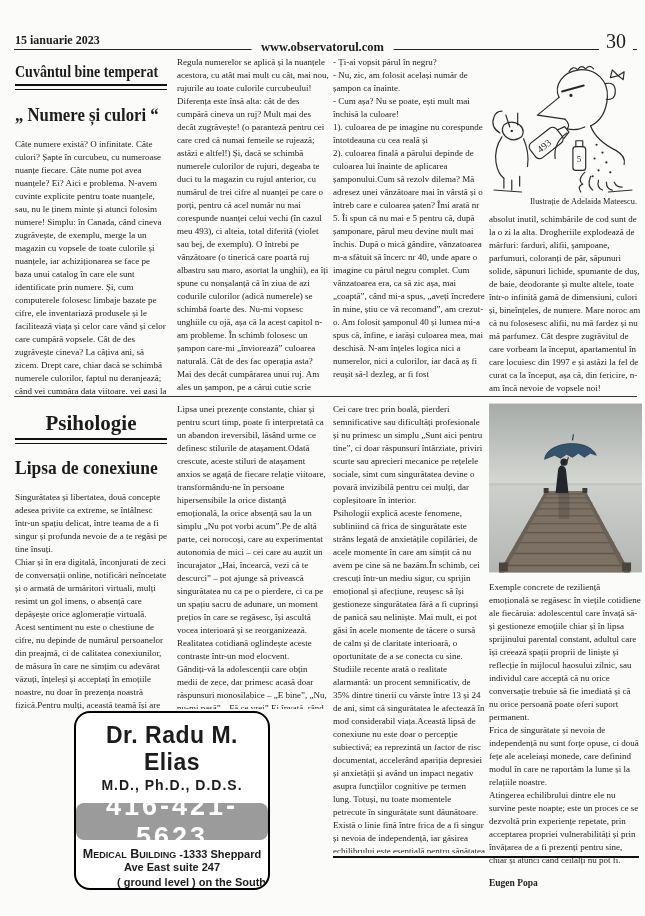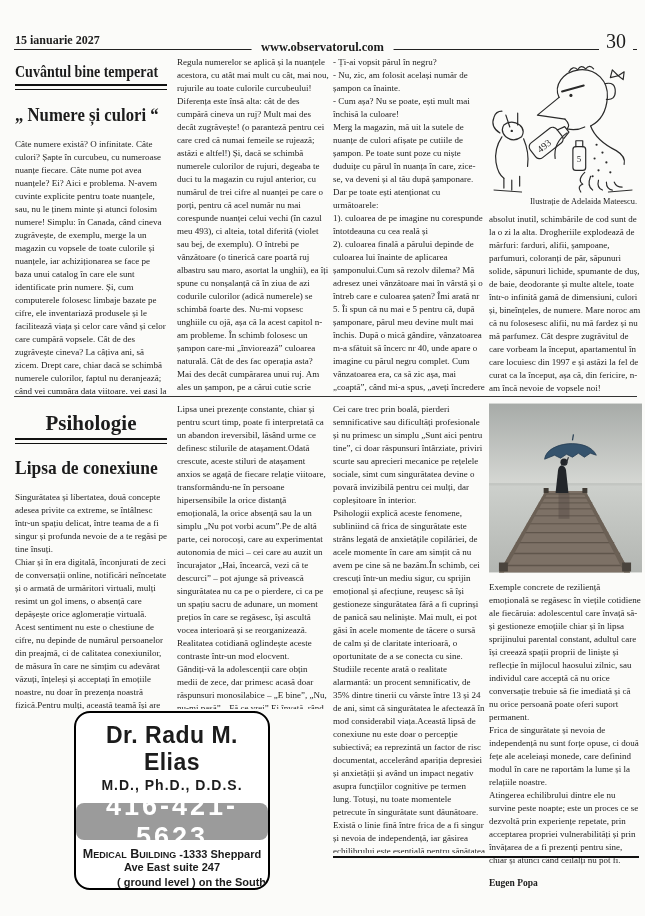--- a/index.html
+++ b/index.html
@@ -56,21 +56,21 @@
   .cartoon { width:152px; height:138px; display:block; }
   .photo { width:153px; height:170px; display:block; }
 </style>
 </head>
 <body>
 
 <div class="page">
 
   <div>
     <div class="hdr-rule"></div>
-    <span class="hdr-date">15 ianuarie 2027</span>
+    <span class="hdr-date">15 ianuarie 2023</span>
     <span class="hdr-site">www.observatorul.com</span>
     <span class="hdr-page">30</span>
   </div>
 
   <section class="a1">
     <div class="col c1 body">
       <h1 class="sec-head">Cuvântul bine temperat</h1>
       <div class="rule2"></div>
       <h2 class="art-title">„ Numere și culori “</h2>
       <p class="lead-space">Câte numere există? O infinitate. Câte culori? Șapte în curcubeu, cu numeroase nuanțe fiecare. Câte nume pot avea nuanțele? Ei? Aici e problema. N-avem cuvinte explicite pentru toate nuanțele, sau,  nu le ținem minte și atunci folosim numere! Simplu: în Canada, când cineva zugrăvește, de exemplu, merge la un magazin cu vopsele de toate culorile și nuanțele, iar achiziționarea se face pe baza unui catalog în care ele sunt identificate prin numere. Și, cum computerele folosesc limbaje bazate pe cifre, ele inventariază produsele și le facilitează viața și celor care vând și celor care cumpără vopsele. Cât de des zugrăvește cineva? La câțiva ani, să zicem. Drept care, chiar dacă se schimbă numerele culorilor, faptul nu deranjează; când vei cumpăra data viitoare, vei gasi la magazine culorile cu noua numerotare. Să presupunem însă că nu avem nevoie de vopsele pentru zugrăvit, ci de un ruj de buze, de exemplu.</p>
@@ -78,21 +78,20 @@
 
     <div class="col c2 body">
       <p>Regula numerelor se aplică și la nuanțele acestora, cu atât mai mult cu cât, mai nou, rujurile au toate culorile curcubeului! Diferența este însă alta: cât de des cumpără cineva un ruj? Mult mai des decât zugrăvește! (o paranteză pentru cei care cred că numai femeile se rujează; astăzi e altfel!) Și, dacă se schimbă numerele culorilor de rujuri, degeaba te duci tu la magazin cu rujul anterior, cu numărul de trei cifre al nuanței pe care o porți, pentru că acel număr nu mai corespunde nuanței celui vechi (în cazul meu 493), ci alteia, total diferită (violet sau bej, de exemplu). O întrebi pe vânzătoare (o tinerică care poartă ruj albastru sau maro, asortat la unghii), ea îți spune cu nonșalanță că în ziua de azi codurile culorilor (adică numerele) se schimbă foarte des. Nu-mi vopsesc unghiile cu ojă, așa că la acest capitol n-am probleme. În schimb folosesc un șampon care-mi „înviorează” culoarea naturală. Cât de des fac operația asta? Mai des decât cumpărarea unui ruj. Am ales un șampon, pe a cărui cutie scrie „șaten” (culoarea mea naturală) și are numărul 5.</p>
       <p>După o oarecare perioadă de folosire, acum vreo două luni, după ce mi-am dat cu acel șampon, cineva m-a întrebat:</p>
     </div>
 
     <div class="col c3 body">
       <p>- Ți-ai vopsit părul în negru?</p>
       <p>- Nu, zic, am folosit același număr de șampon ca înainte.</p>
       <p>- Cum așa? Nu se poate, ești mult mai închisă la culoare!</p>
-      <p>Merg la magazin, mă uit la sutele de nuanțe de culori afișate pe cutiile de șampon. Pe toate sunt poze cu niște duduițe cu părul în nuanța în care, zice-se, va deveni și al tău după șamponare. Dar pe toate ești atenționat cu următoarele:</p>
       <p>1). culoarea de pe imagine nu corespunde întotdeauna cu cea reală și</p>
       <p>2). culoarea finală a părului depinde de culoarea lui înainte de aplicarea șamponului.Cum să rezolv dilema? Mă adresez unei vânzătoare mai în vârstă și o întreb care e culoarea șaten? Îmi arată nr 5. Îi spun că nu mai e 5 pentru că, după șamponare, părul meu devine mult mai închis. După o mică gândire, vânzatoarea m-a sfătuit să încerc nr 40, unde apare o imagine cu părul negru complet. Cum vânzatoarea era, ca să zic așa, mai „coaptă”, când mi-a spus, „aveți încredere în mine, știu ce vă recomand”, am crezut-o. Am folosit șamponul 40 și lumea mi-a spus că, înfine, e iarăși culoarea mea, mai deschisă. N-am înțeles logica nici a numerelor, nici a culorilor,  iar dacă aș fi reușit să-l dezleg, ar fi fost</p>
     </div>
 
     <div class="col c4 body">
 
       <svg class="cartoon" viewBox="0 0 152 140">
         <g fill="none" stroke="#2a2a2a" stroke-width="1.2" stroke-linecap="round" stroke-linejoin="round">
           <path d="M70,42 C64,30 74,16 90,14 C108,12 120,26 119,42 C118,56 112,66 102,71"></path>
           <path d="M80,16 q4,-7 9,-2 q3,-6 8,-1 q4,-5 8,0"></path>

